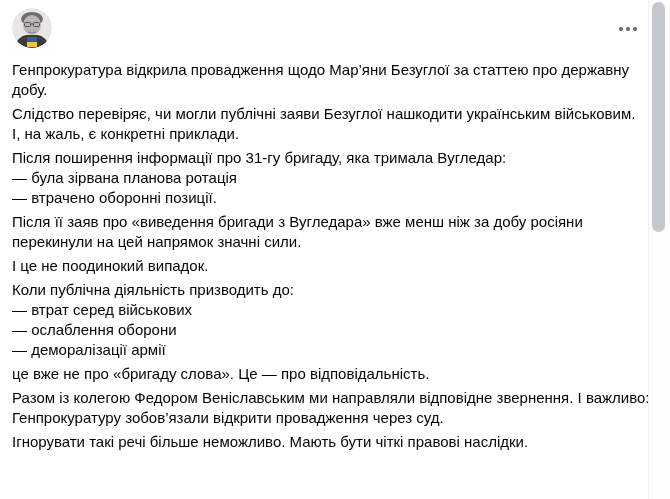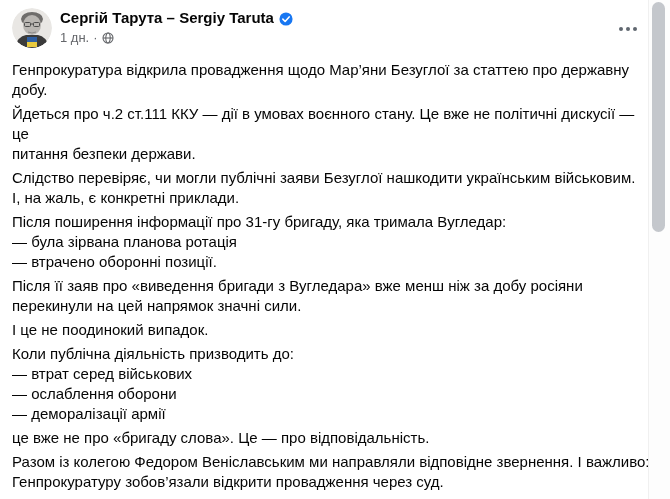--- a/index.html
+++ b/index.html
@@ -78,51 +78,31 @@
           <path d="M16 24 Q20 26 24 24" stroke="#8c8a88" stroke-width="1" fill="none"></path>
 
           <path d="M2 40 Q6 28 14 27 L26 27 Q34 28 38 40 Z" fill="#3b3b3b"></path>
 
           <rect x="15" y="29" width="10" height="5" fill="#2F5FA3"></rect>
           <rect x="15" y="34" width="10" height="5" fill="#E8C93E"></rect>
         </g>
       </svg>
     </div>
 
-    <div class="header-meta">
-      <div class="name-row">
-        <span class="author-name">Сергій Тарута – Sergiy Taruta</span>
-        <svg class="verified" viewBox="0 0 16 16">
-          <circle cx="8" cy="8" r="7.5" fill="#1877F2"></circle>
-          <path d="M4.4 8.2 L7 10.8 L11.6 5.6" stroke="#ffffff" stroke-width="1.8" fill="none" stroke-linecap="round" stroke-linejoin="round"></path>
-        </svg>
-      </div>
-      <div class="sub-row">
-        <span class="timestamp">1 дн.</span>
-        <span class="dot-sep">·</span>
-        <svg class="globe" viewBox="0 0 12 12">
-          <circle cx="6" cy="6" r="5" fill="none" stroke="#65676B" stroke-width="1.1"></circle>
-          <ellipse cx="6" cy="6" rx="2.2" ry="5" fill="none" stroke="#65676B" stroke-width="1.1"></ellipse>
-          <line x1="1" y1="6" x2="11" y2="6" stroke="#65676B" stroke-width="1.1"></line>
-        </svg>
-      </div>
-    </div>
 
     <div class="more-btn">
       <span class="dot"></span>
       <span class="dot"></span>
       <span class="dot"></span>
     </div>
   </div>
 
   <div class="post-body" id="post-text">
       <div class="para">Генпрокуратура відкрила провадження щодо Мар’яни Безуглої за статтею про державну
 добу.</div>
-      <div class="para">Йдеться про ч.2 ст.111 ККУ — дії в умовах воєнного стану. Це вже не політичні дискусії — це
-питання безпеки держави.</div>
       <div class="para">Слідство перевіряє, чи могли публічні заяви Безуглої нашкодити українським військовим.
 І, на жаль, є конкретні приклади.</div>
       <div class="para">Після поширення інформації про 31-гу бригаду, яка тримала Вугледар:
 — була зірвана планова ротація
 — втрачено оборонні позиції.</div>
       <div class="para">Після її заяв про «виведення бригади з Вугледара» вже менш ніж за добу росіяни
 перекинули на цей напрямок значні сили.</div>
       <div class="para">І це не поодинокий випадок.</div>
       <div class="para">Коли публічна діяльність призводить до:
 — втрат серед військових

